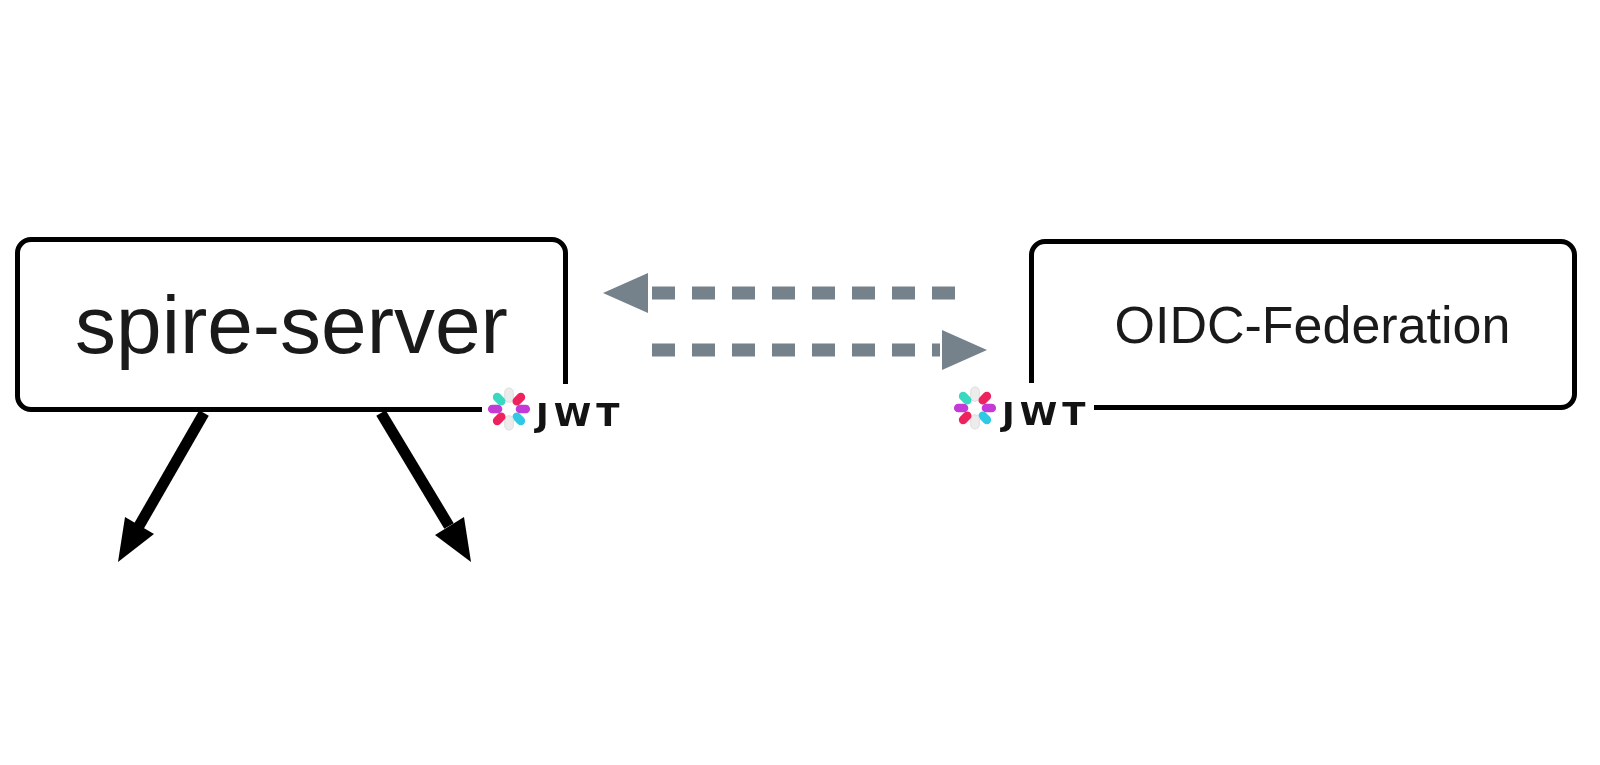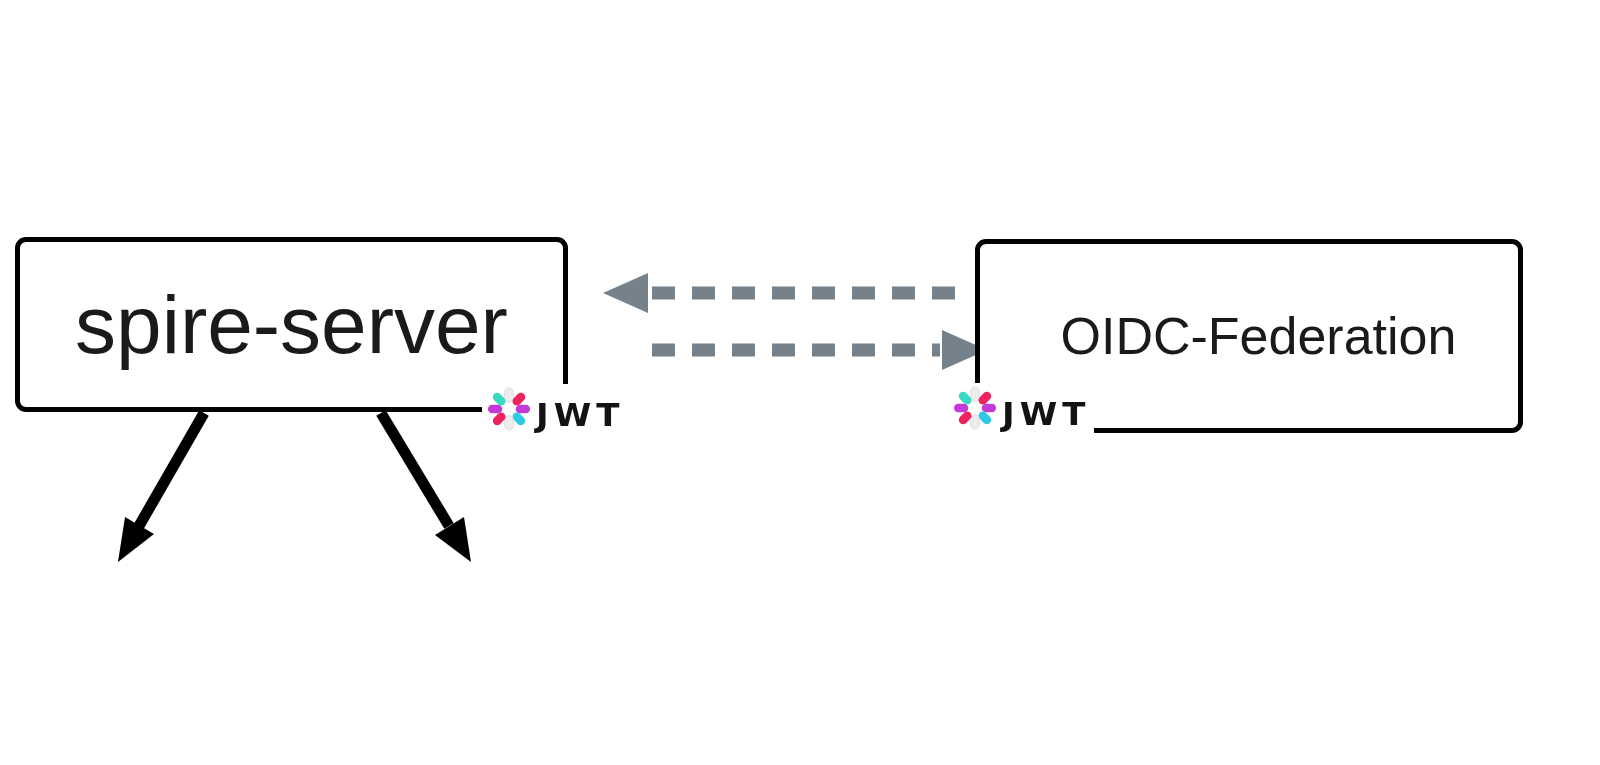--- a/index.html
+++ b/index.html
@@ -3,25 +3,25 @@
 <meta charset="utf-8">
 <style>
   html,body{margin:0;padding:0;background:#fff;}
   .canvas{
     position:relative;width:1600px;height:765px;background:#ffffff;
     overflow:hidden;font-family:"Liberation Sans",sans-serif;
   }
   .arrow-layer{position:absolute;left:0;top:0;z-index:1;}
   .node{
     position:absolute;box-sizing:border-box;background:#ffffff;
-    border:5px solid #000;border-radius:11px;display:flex;
+    border:5px solid #000;border-radius:16px;display:flex;
     align-items:center;justify-content:center;z-index:2;
   }
   .node-spire{left:15px;top:237px;width:553px;height:175px;}
-  .node-oidc{left:975px;top:239px;width:548px;height:194px;padding-left:19px;}
+  .node-oidc{left:1029px;top:239px;width:548px;height:171px;padding-left:19px;}
   .node-spire .node-label{font-size:82px;color:#1a1a1a;letter-spacing:0px;}
   .node-oidc .node-label{font-size:52px;color:#1a1a1a;}
   .jwt-badge{
     position:absolute;display:flex;align-items:flex-end;gap:4px;
     background:#ffffff;z-index:3;padding:2px 4px;
   }
   .jwt-badge-left{left:482px;top:384px;}
   .jwt-badge-right{left:948px;top:383px;}
   .jwt-wordmark{
     font-family:"DejaVu Sans",sans-serif;font-weight:bold;font-size:34px;

